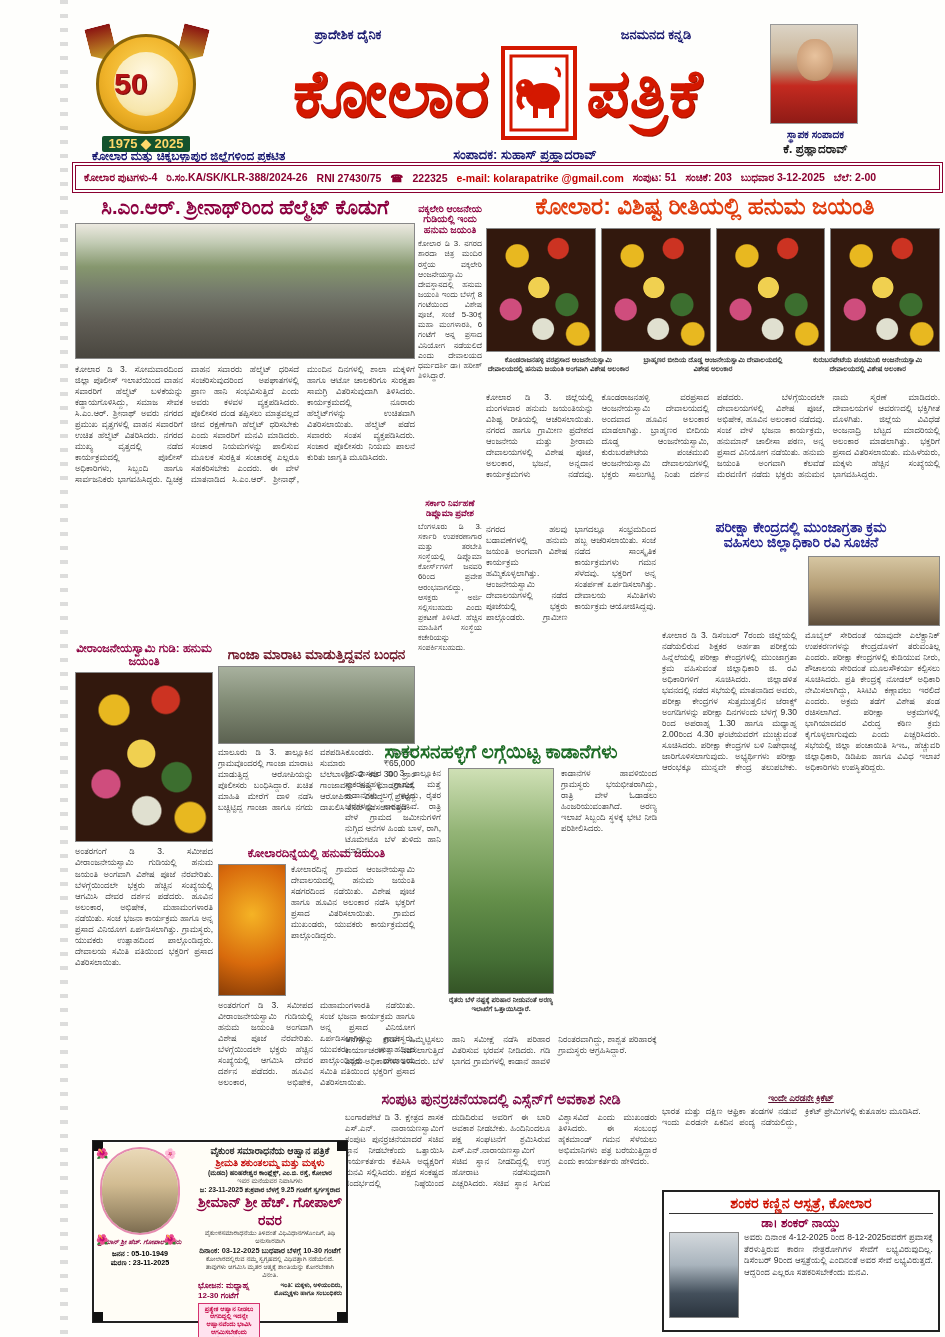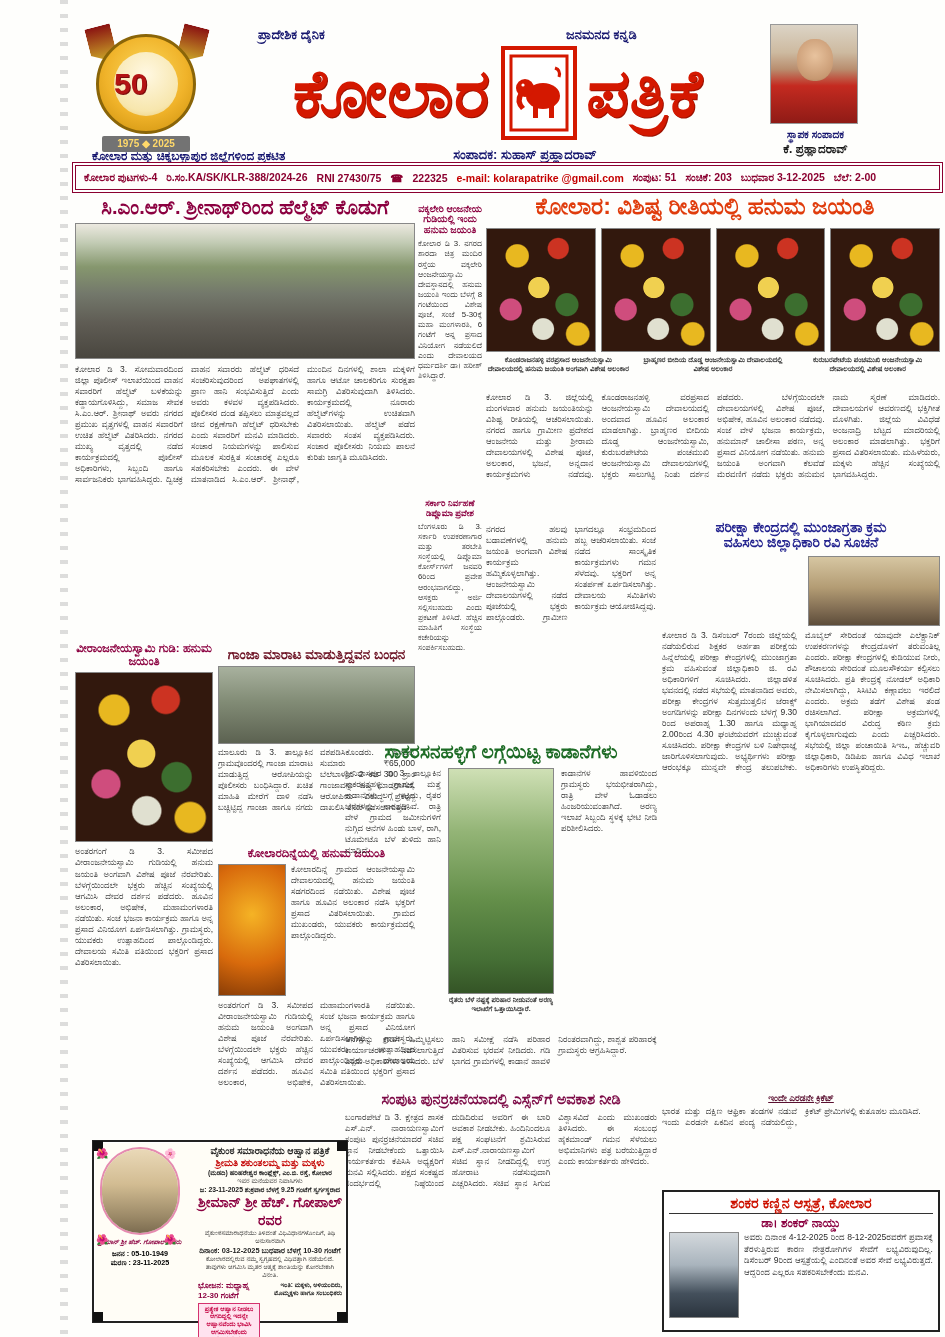--- a/index.html
+++ b/index.html
@@ -1,31 +1,31 @@
 <!DOCTYPE html>
 <html><head>
 <meta charset="utf-8">
 <style>
   * { margin:0; padding:0; box-sizing:border-box; }
   html,body { background:#e9e9e9; }
   body { font-family:"Liberation Sans", sans-serif; }
   .page { position:relative; width:945px; height:1337px; margin:0 auto; background:#fefefc; overflow:hidden; }
 
   
-  .tagline { position:absolute; font-size:13px; font-weight:bold; color:#15156e; text-align:left; }
+  .tagline { position:absolute; font-size:13px; font-weight:bold; color:#15156e; text-align:center; }
   .logo-emblem { position:absolute; left:88px; top:24px; width:118px; height:138px; }
   .logo-circle { position:absolute; left:8px; top:10px; width:100px; height:100px; border-radius:50%;
     background:radial-gradient(circle at 50% 40%, #fcd95c 0%, #f0b32a 55%, #c98d0a 100%);
     border:3px solid #8a6508; }
   .logo-inner { position:absolute; left:26px; top:28px; width:64px; height:64px; border-radius:50%;
     background:radial-gradient(circle at 50% 35%, #fff8e2 0%, #f7e6ad 70%, #e8c465 100%);
     display:flex; align-items:center; }
   .logo-50 { font-size:30px; font-weight:bold; color:#b31414; text-shadow:1px 1px 0 #7a0b0b; }
-  .logo-ribbon { position:absolute; left:14px; top:112px; width:88px; height:16px; background:#737373; color:#ffd96a;
-    font-size:10px; font-weight:bold; text-align:center; line-height:16px; border-radius:2px; }
+  .logo-ribbon { position:absolute; left:14px; top:112px; width:88px; height:16px; background:#14532d; color:#ffd96a;
+    font-size:13px; font-weight:bold; text-align:center; line-height:16px; border-radius:2px; }
   .logo-flag-l,.logo-flag-r { position:absolute; top:2px; width:26px; height:34px; background:linear-gradient(180deg,#8a1212,#c9a227); }
   .logo-flag-l { left:0; transform:rotate(-14deg); clip-path:polygon(0 0,100% 0,100% 80%,50% 100%,0 80%); }
   .logo-flag-r { right:0; transform:rotate(14deg); clip-path:polygon(0 0,100% 0,100% 80%,50% 100%,0 80%); }
   .title-row { position:absolute; left:225px; top:38px; width:545px; height:110px; display:flex; align-items:center; justify-content:center; gap:10px; }
   .title-word { font-size:66px; font-weight:bold; color:#d41800; letter-spacing:1px; line-height:1;
     text-shadow:1px 1px 0 #9c1200; transform:skewX(-3deg); }
   .elephant-box { width:76px; height:94px; border:4px solid #d41800; display:flex; align-items:center; justify-content:center; background:#fff; }
   .publisher-line { position:absolute; left:92px; top:149px; width:310px; font-size:12px; font-weight:bold; color:#15156e; }
   .editor-line { position:absolute; left:400px; top:147px; width:250px; text-align:center; font-size:13px; font-weight:bold; color:#15156e; }
   .founder-photo { position:absolute; left:770px; top:24px; width:88px; height:100px;

